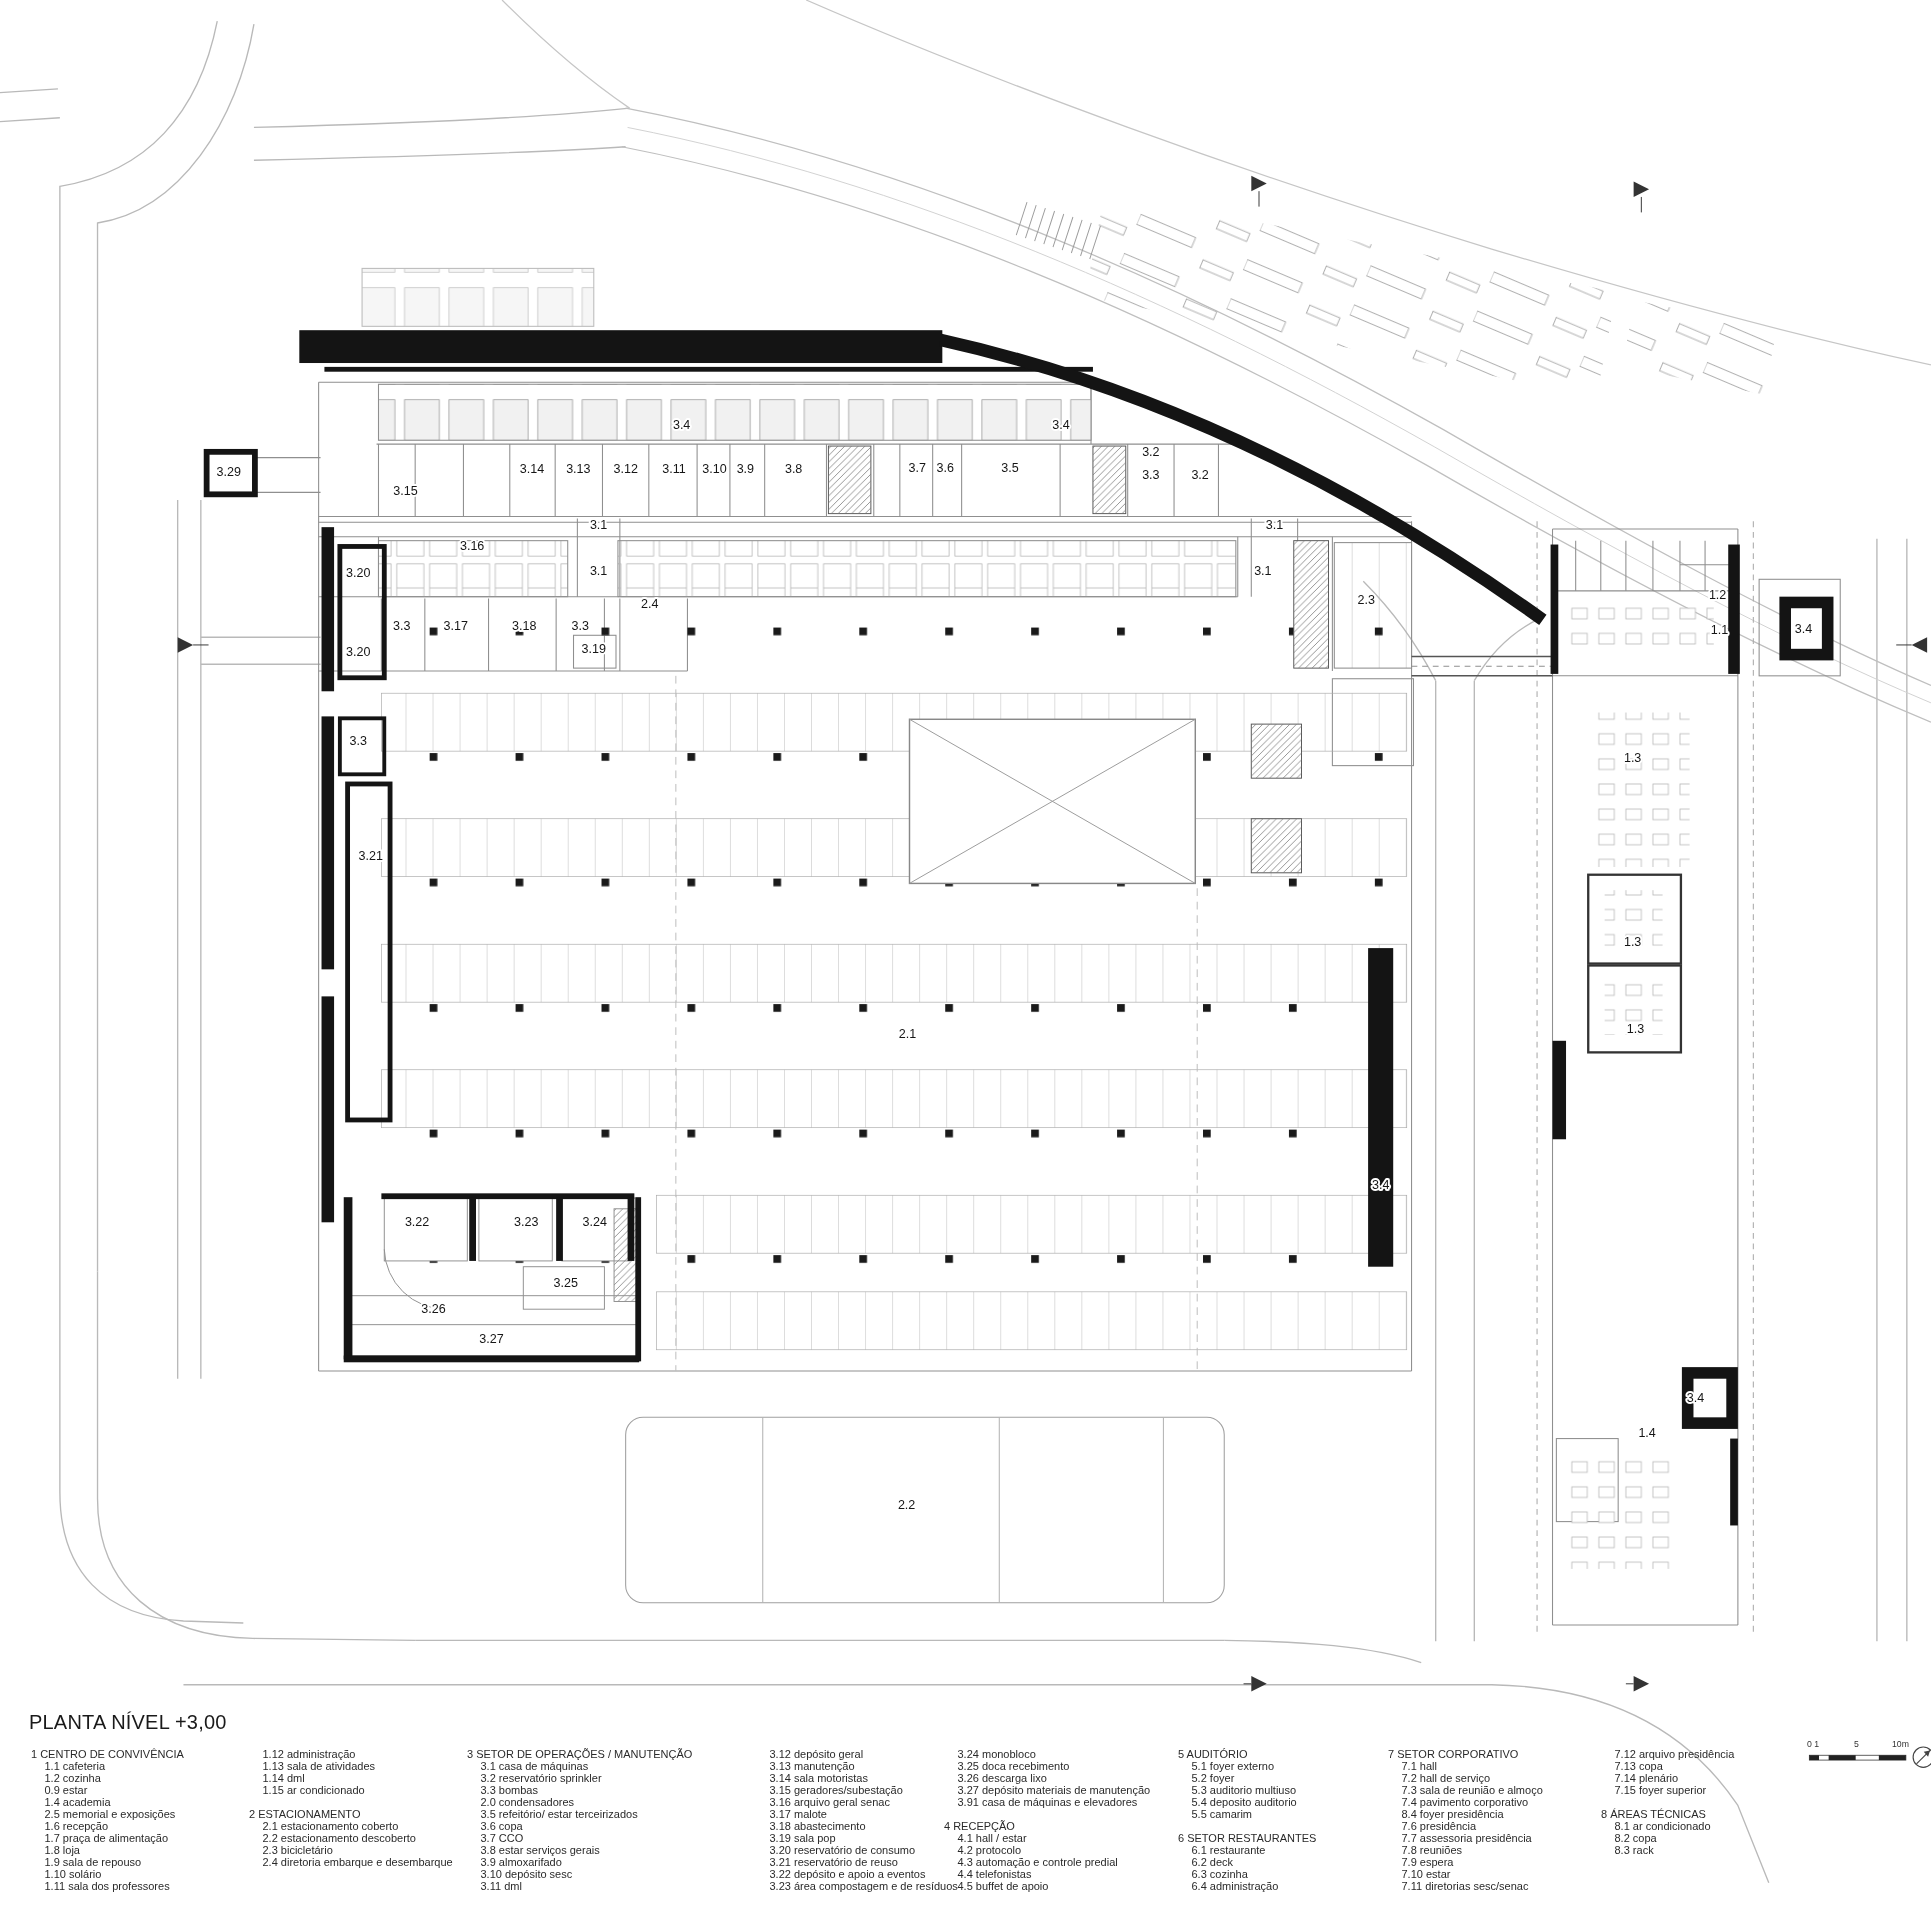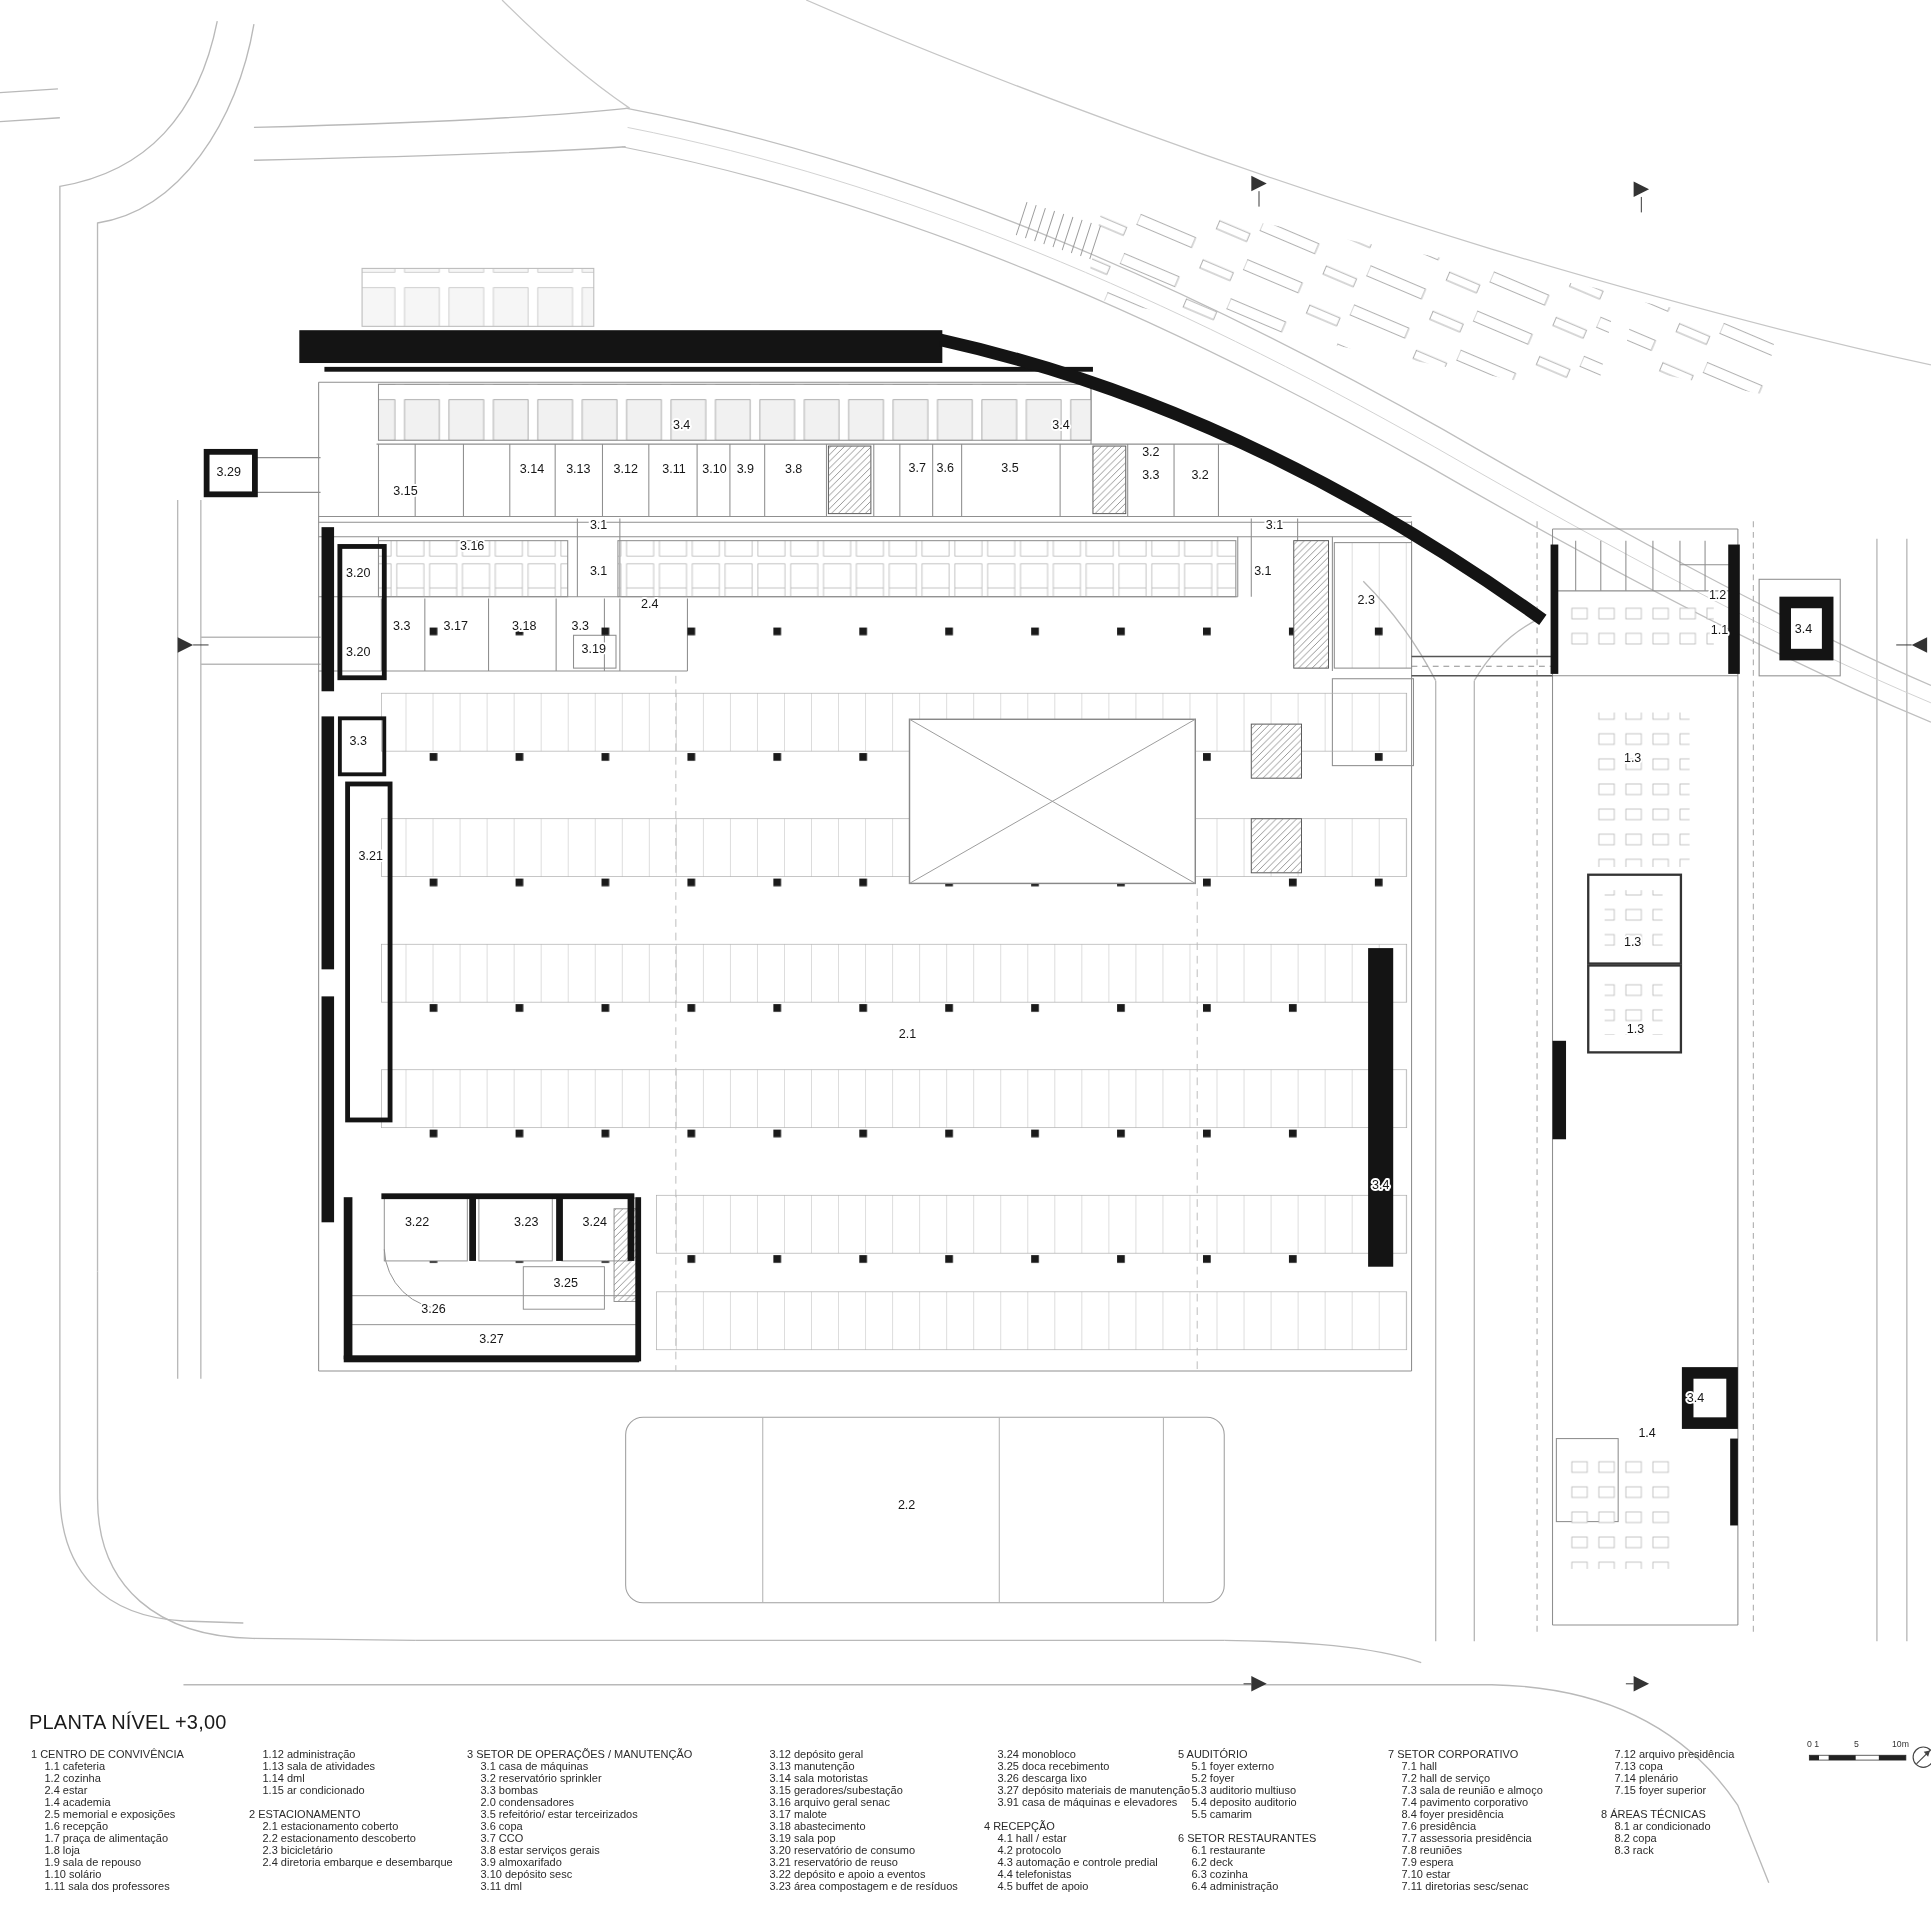--- a/index.html
+++ b/index.html
@@ -7,21 +7,21 @@
   body{width:1931px;height:1930px;position:relative;overflow:hidden;
        font-family:"Liberation Sans",sans-serif;color:#1c1c1c}
   svg.plan{position:absolute;left:0;top:0}
   .plan-title{position:absolute;left:29px;top:1711px;font-size:20px;letter-spacing:0.2px;color:#1a1a1a}
   .legend{position:absolute;left:0;top:1748px;width:1577px;height:182px}
   .legend-col{position:absolute;top:0;font-size:11px;line-height:12px;color:#2a2a2a;white-space:nowrap}
   .legend-col:nth-child(1){left:31px}
   .legend-col:nth-child(2){left:249px}
   .legend-col:nth-child(3){left:467px}
   .legend-col:nth-child(4){left:756px}
-  .legend-col:nth-child(5){left:984px}
+  .legend-col:nth-child(5){left:944px}
   .legend-col:nth-child(6){left:1178px}
   .legend-col:nth-child(7){left:1388px}
   .legend-col:nth-child(8){left:1601px}
   .lg-h{margin-left:0}
   .lg-i{margin-left:13.5px}
   .lg-b{height:11.6px}
   .room-label{font-size:13px;fill:#161616;text-anchor:middle;
               paint-order:stroke;stroke:#ffffff;stroke-width:4px;stroke-linejoin:round;
               font-family:"Liberation Sans",sans-serif}
   .scale-labels{position:absolute;top:1739px;left:1807px;width:126px;height:11.6px;font-size:8.7px;color:#333}
@@ -283,21 +283,21 @@
   <span>0 1</span>
   <span>5</span>
   <span>10m</span>
 </div>
 
 <div class="legend">
     <div class="legend-col">
       <div class="lg-h">1 CENTRO DE CONVIVÊNCIA</div>
       <div class="lg-i">1.1 cafeteria</div>
       <div class="lg-i">1.2 cozinha</div>
-      <div class="lg-i">2.4 estar</div>
+      <div class="lg-i">0.9 estar</div>
       <div class="lg-i">1.4 academia</div>
       <div class="lg-i">2.5 memorial e exposições</div>
       <div class="lg-i">1.6 recepção</div>
       <div class="lg-i">1.7 praça de alimentação</div>
       <div class="lg-i">1.8 loja</div>
       <div class="lg-i">1.9 sala de repouso</div>
       <div class="lg-i">1.10 solário</div>
       <div class="lg-i">1.11 sala dos professores</div>
     </div>
     <div class="legend-col">

